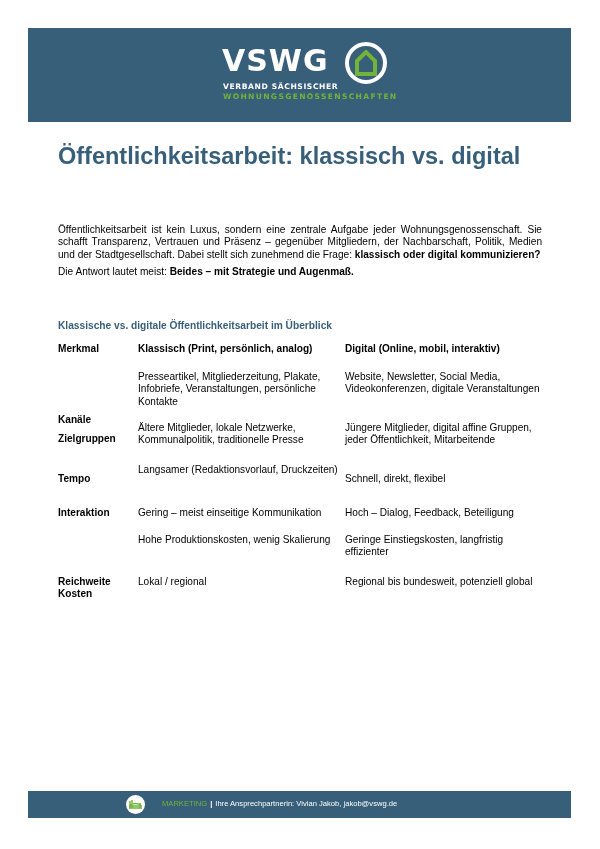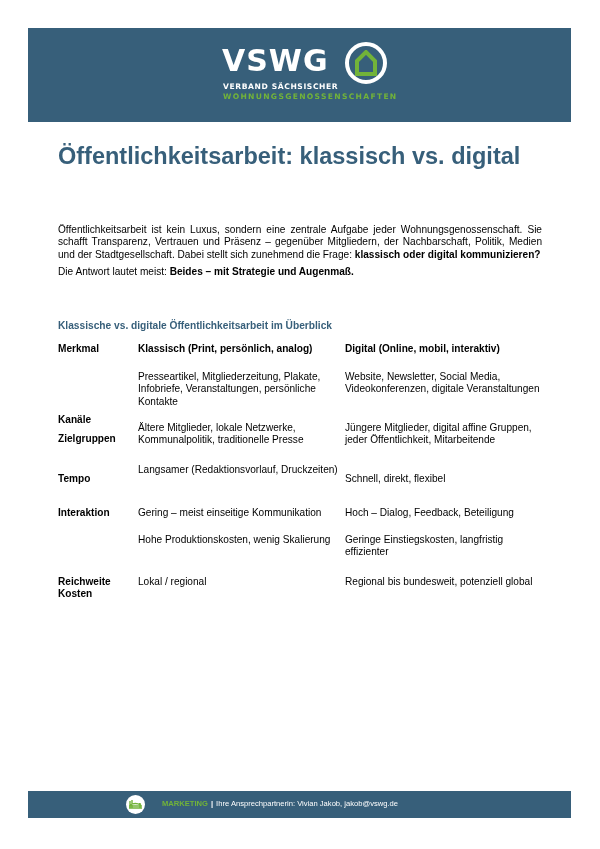--- a/index.html
+++ b/index.html
@@ -66,21 +66,21 @@
     }
     .footer-icon {
       position: absolute; left: 98px; top: 4px; width: 19px; height: 19px;
       border-radius: 50%; background: #ffffff;
     }
     .footer-icon svg { position: absolute; left: 2px; top: 3px; }
     .footer-text {
       position: absolute; left: 134px; top: 8px;
       font-size: 7.6px; color: #ffffff; white-space: nowrap;
     }
-    .footer-dept { color: #72b339; font-weight: bold; margin-top: 8px; }
+    .footer-dept { color: #72b339; font-weight: normal; margin-top: 8px; }
     .footer-sep { color: #ffffff; font-weight: bold; margin: 0 3px; }
   </style>
 </head>
 <body>
 
 <div class="header-banner">
   <div class="logo">
     <div class="logo-word">VSWG</div>
     <div class="logo-circle">
       <svg class="logo-house" viewBox="0 0 22 26" width="22" height="26">

